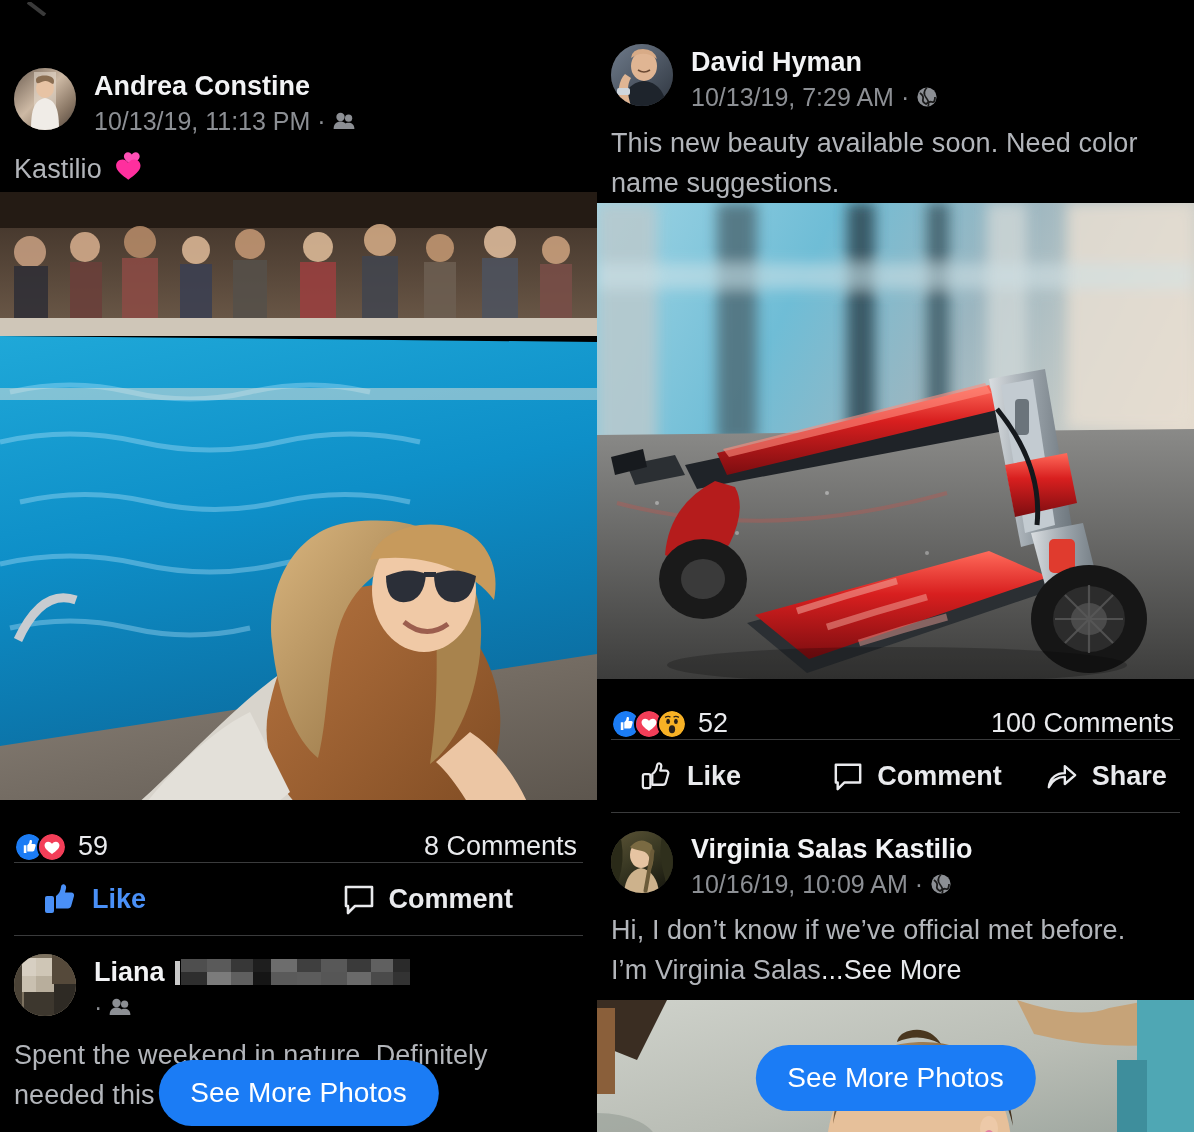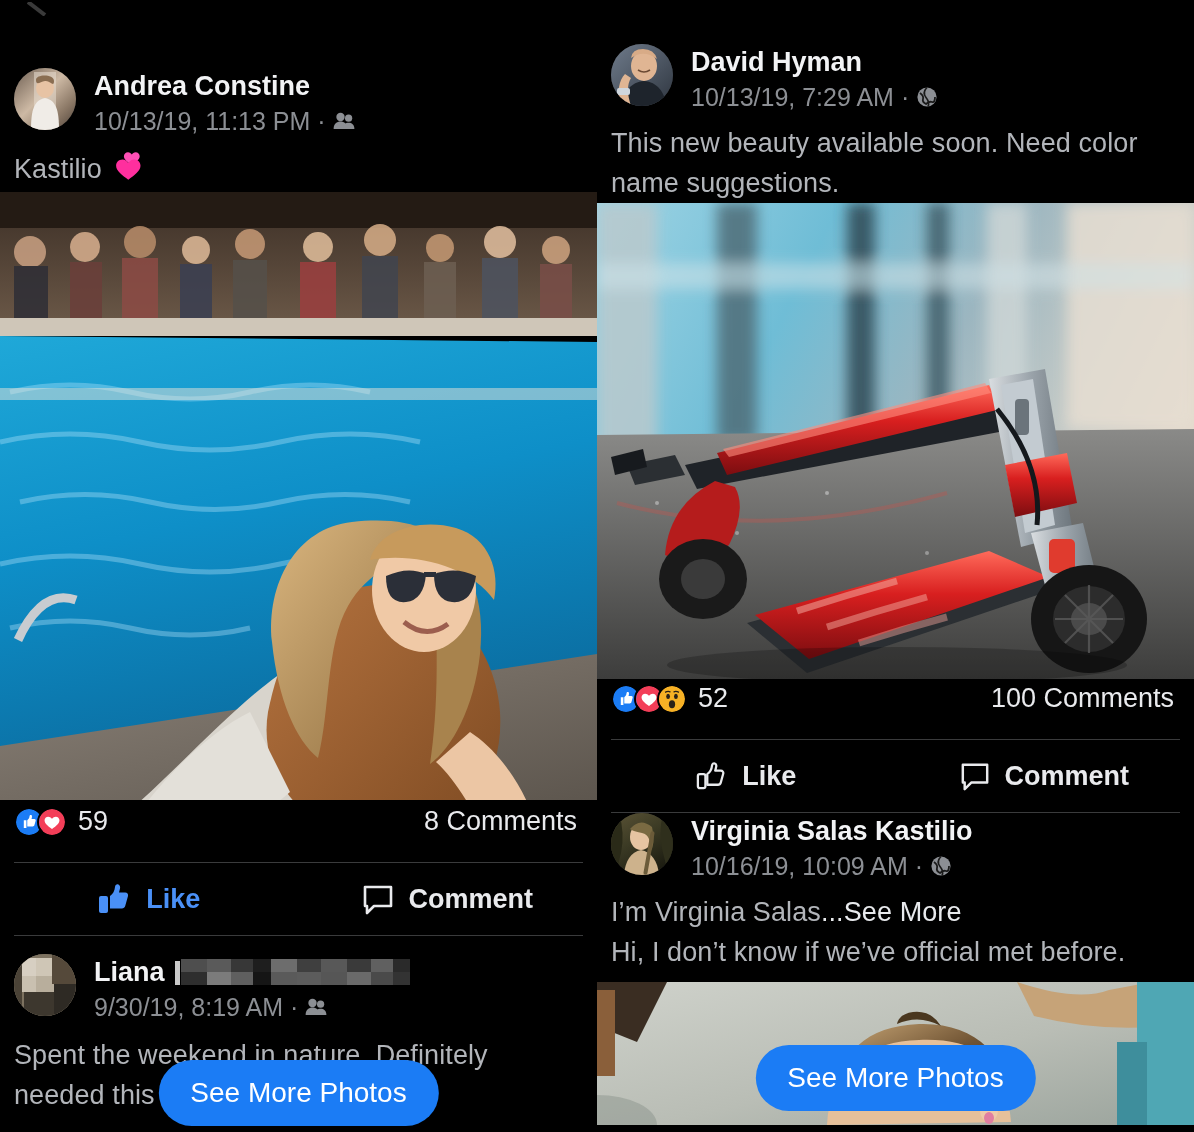--- a/index.html
+++ b/index.html
@@ -46,38 +46,38 @@
     position: relative; overflow: hidden;
   }
   .redacted i { position: absolute; display: block; }
 
   
   .media { position: relative; width: 597px; overflow: hidden; background: #000; }
   .media svg { display: block; width: 100%; height: 100%; }
 
   
   .react-row {
-    display: flex; align-items: flex-start; justify-content: space-between;
+    display: flex; align-items: flex-end; justify-content: space-between;
     padding: 0 20px 0 14px; height: 56px;
   }
   .react-left { display: flex; align-items: center; }
   .react-pills { display: flex; align-items: center; }
   .pill { width: 30px; height: 30px; border-radius: 50%; position: relative; border: 2px solid #000; }
   .pill + .pill { margin-left: -7px; }
   .pill svg { display: block; width: 100%; height: 100%; border-radius: 50%; }
   .react-count { font-size: 27px; color: #e9eaed; margin-left: 11px; }
   .comment-count { font-size: 27px; color: #e9eaed; }
 
   .divider { height: 1px; background: #3a3b3c; margin: 0 14px; }
 
   
   .actions { display: flex; height: 72px; align-items: center; }
   .action {
-    flex: 1; display: flex; align-items: center; justify-content: center;
-    gap: 14px; font-size: 27px; font-weight: bold; color: #e9eaed;
+    flex: 1; display: flex; align-items: center; justify-content: flex-start;
+    gap: 14px; font-size: 27px; font-weight: bold; color: #e9eaed; padding-left: 44px;
   }
   .action.active { color: #4a90f7; }
   .action svg { display: block; }
 
   
   .see-more-btn {
     position: absolute; left: 50%; transform: translateX(-50%);
     background: #1b7cf5; color: #fff;
     font-size: 28px; line-height: 1;
     padding: 19px 32px; border-radius: 40px;
@@ -322,21 +322,20 @@
             <i style="left:146px;top:13px;width:26px;height:13px;background:#565656"></i>
             <i style="left:172px;top:0;width:24px;height:13px;background:#3a3a3a"></i>
             <i style="left:172px;top:13px;width:24px;height:13px;background:#6a6a6a"></i>
             <i style="left:196px;top:0;width:22px;height:13px;background:#606060"></i>
             <i style="left:196px;top:13px;width:22px;height:13px;background:#4a4a4a"></i>
             <i style="left:218px;top:0;width:17px;height:13px;background:#2a2a2a"></i>
             <i style="left:218px;top:13px;width:17px;height:13px;background:#333333"></i>
           </span>
         </div>
         <div class="meta">
-          <span>9/30/19, 8:19 AM</span>
           <span class="dot">·</span>
           <span class="aud-icon">
             <svg viewBox="0 0 22 22">
               <circle cx="7.5" cy="7" r="4.2" fill="#8c8f94"></circle>
               <path d="M0.6 19 C0.6 13.6 4 11.6 7.5 11.6 C11 11.6 14.4 13.6 14.4 19 Z" fill="#8c8f94"></path>
               <circle cx="15.6" cy="8.2" r="3.6" fill="#8c8f94"></circle>
               <path d="M10 19 C10 14.6 12.6 12.8 15.6 12.8 C18.6 12.8 21.4 14.6 21.4 19 Z" fill="#8c8f94"></path>
             </svg>
           </span>
         </div>
@@ -523,25 +522,31 @@
           <path d="M12 14c3-2 4.6-5 5-9 .2-2 1.7-2.9 3-2.3 1.4.6 1.8 2.2 1.4 3.7l-1 4h6c1.8 0 3 1.5 2.5 3.2l-2.6 9.4c-.4 1.4-1.6 2.3-3 2.3H12z" fill="none" stroke="#e9eaed" stroke-width="2.4" stroke-linejoin="round"></path>
         </svg>
         <span>Like</span>
       </div>
       <div class="action">
         <svg width="30" height="30" viewBox="0 0 32 32">
           <path d="M3 4h26v19H12l-7 7v-7H3z" fill="none" stroke="#e9eaed" stroke-width="2.6" stroke-linejoin="round"></path>
         </svg>
         <span>Comment</span>
       </div>
+      <div class="action">
+        <svg width="32" height="30" viewBox="0 0 34 30">
+          <path d="M3 27c1-11 9-15 17-15V4.5L31 14l-11 9.5V16c-7 0-13 3-17 11z" fill="none" stroke="#e9eaed" stroke-width="2.5" stroke-linejoin="round" stroke-linecap="round"></path>
+        </svg>
+        <span>Share</span>
+      </div>
     </div>
 
     <div class="divider"></div>
 
-    <div class="post-head" style="text-align:center;">
+    <div class="post-head" style="margin-top:18px;text-align:center;">
       <div class="avatar">
         <svg viewBox="0 0 62 62" preserveAspectRatio="xMidYMid slice">
           <defs>
             <linearGradient id="avV" x1="0" y1="0" x2="0.6" y2="1">
               <stop offset="0" stop-color="#5c5436"></stop>
                 <stop offset=".5" stop-color="#3b3a24"></stop>
               <stop offset="1" stop-color="#1d1d12"></stop>
             </linearGradient>
           </defs>
           <rect width="62" height="62" fill="url(#avV)"></rect>
@@ -563,24 +568,24 @@
               <circle cx="11" cy="11" r="9.6" fill="#8c8f94"></circle>
               <path d="M4 7 q4 3 3 6 t3 5 q3 -3 6 -2 t3 -5" stroke="#1a1a1a" stroke-width="1.8" fill="none"></path>
               <path d="M11 1.5 q-5 5 -1 10 t2 9" stroke="#1a1a1a" stroke-width="1.6" fill="none"></path>
             </svg>
           </span>
         </div>
       </div>
     </div>
 
     <div class="body-text" style="margin-top:4px;">
+      <div>Hi, I don’t know if we’ve official met before.</div>
       <div>
         <span>I’m Virginia Salas</span><span class="seemore">...</span><span class="seemore">See More</span>
       </div>
-      <div>Hi, I don’t know if we’ve official met before.</div>
     </div>
 
     <div class="media" style="height:143px; margin-top:10px;">
       <svg viewBox="0 0 597 143" preserveAspectRatio="none">
         <defs>
           <linearGradient id="wallG" x1="0" y1="0" x2="1" y2="1">
             <stop offset="0" stop-color="#cfd2cb"></stop>
               <stop offset=".55" stop-color="#b9bdb5"></stop>
             <stop offset="1" stop-color="#9aa39c"></stop>
           </linearGradient>

